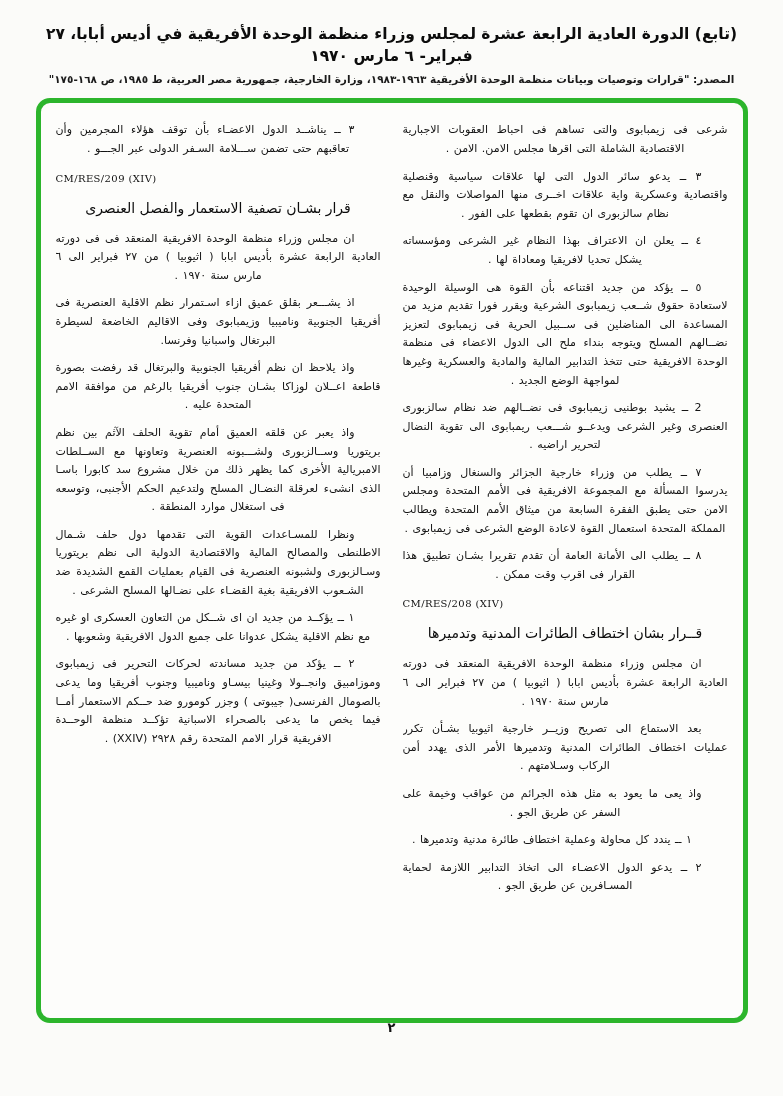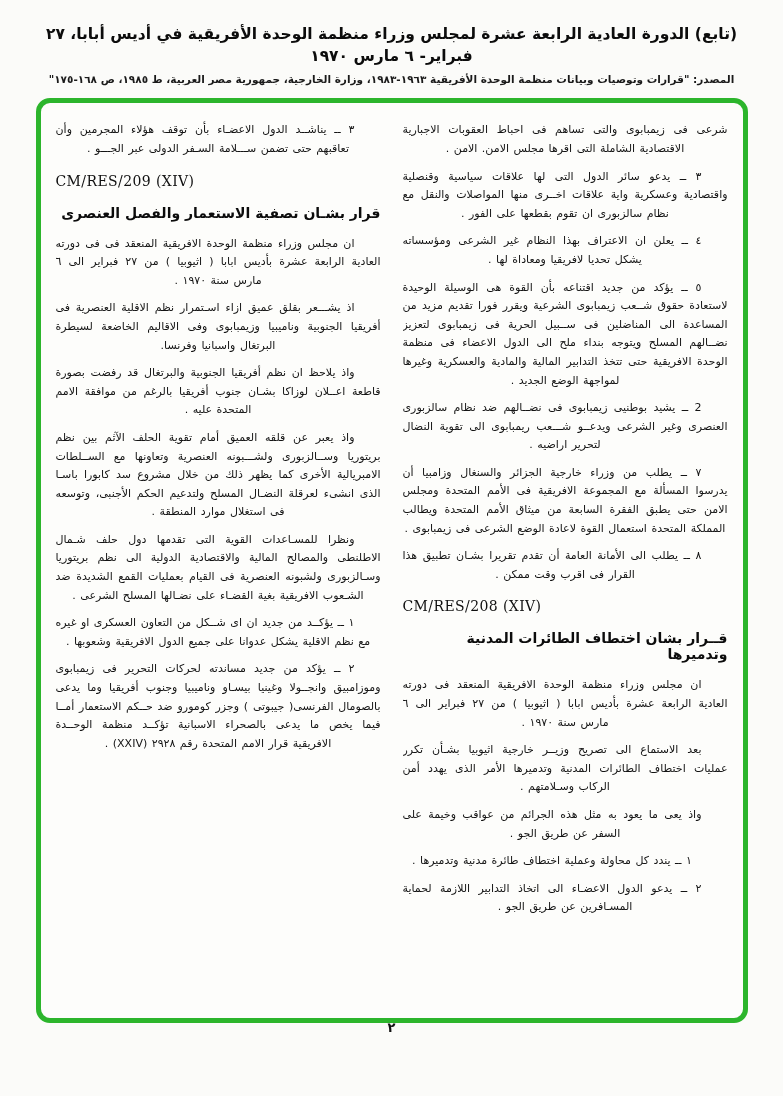--- a/index.html
+++ b/index.html
@@ -45,29 +45,29 @@
     text-align-last:center;
     text-indent:26px;
     word-spacing:1px;
   }
   .para.no-indent{text-indent:0;}
 
   .ref{
     direction:ltr;
     text-align:left;
     font-family:"DejaVu Serif", serif;
-    font-size:14px;
+    font-size:10px;
     letter-spacing:.4px;
     margin:14px 0 16px;
     color:#101010;
   }
   .res-heading{
     font-size:14px;
-    font-weight:bold;
-    text-align:right;
+    font-weight:normal;
+    text-align:center;
     margin:4px 0 14px;
     color:#0c0c0c;
   }
 
   .page-number{
     position:absolute;
     bottom:14px;left:0;right:0;
     text-align:center;
     font-size:13px;
     font-weight:bold;

